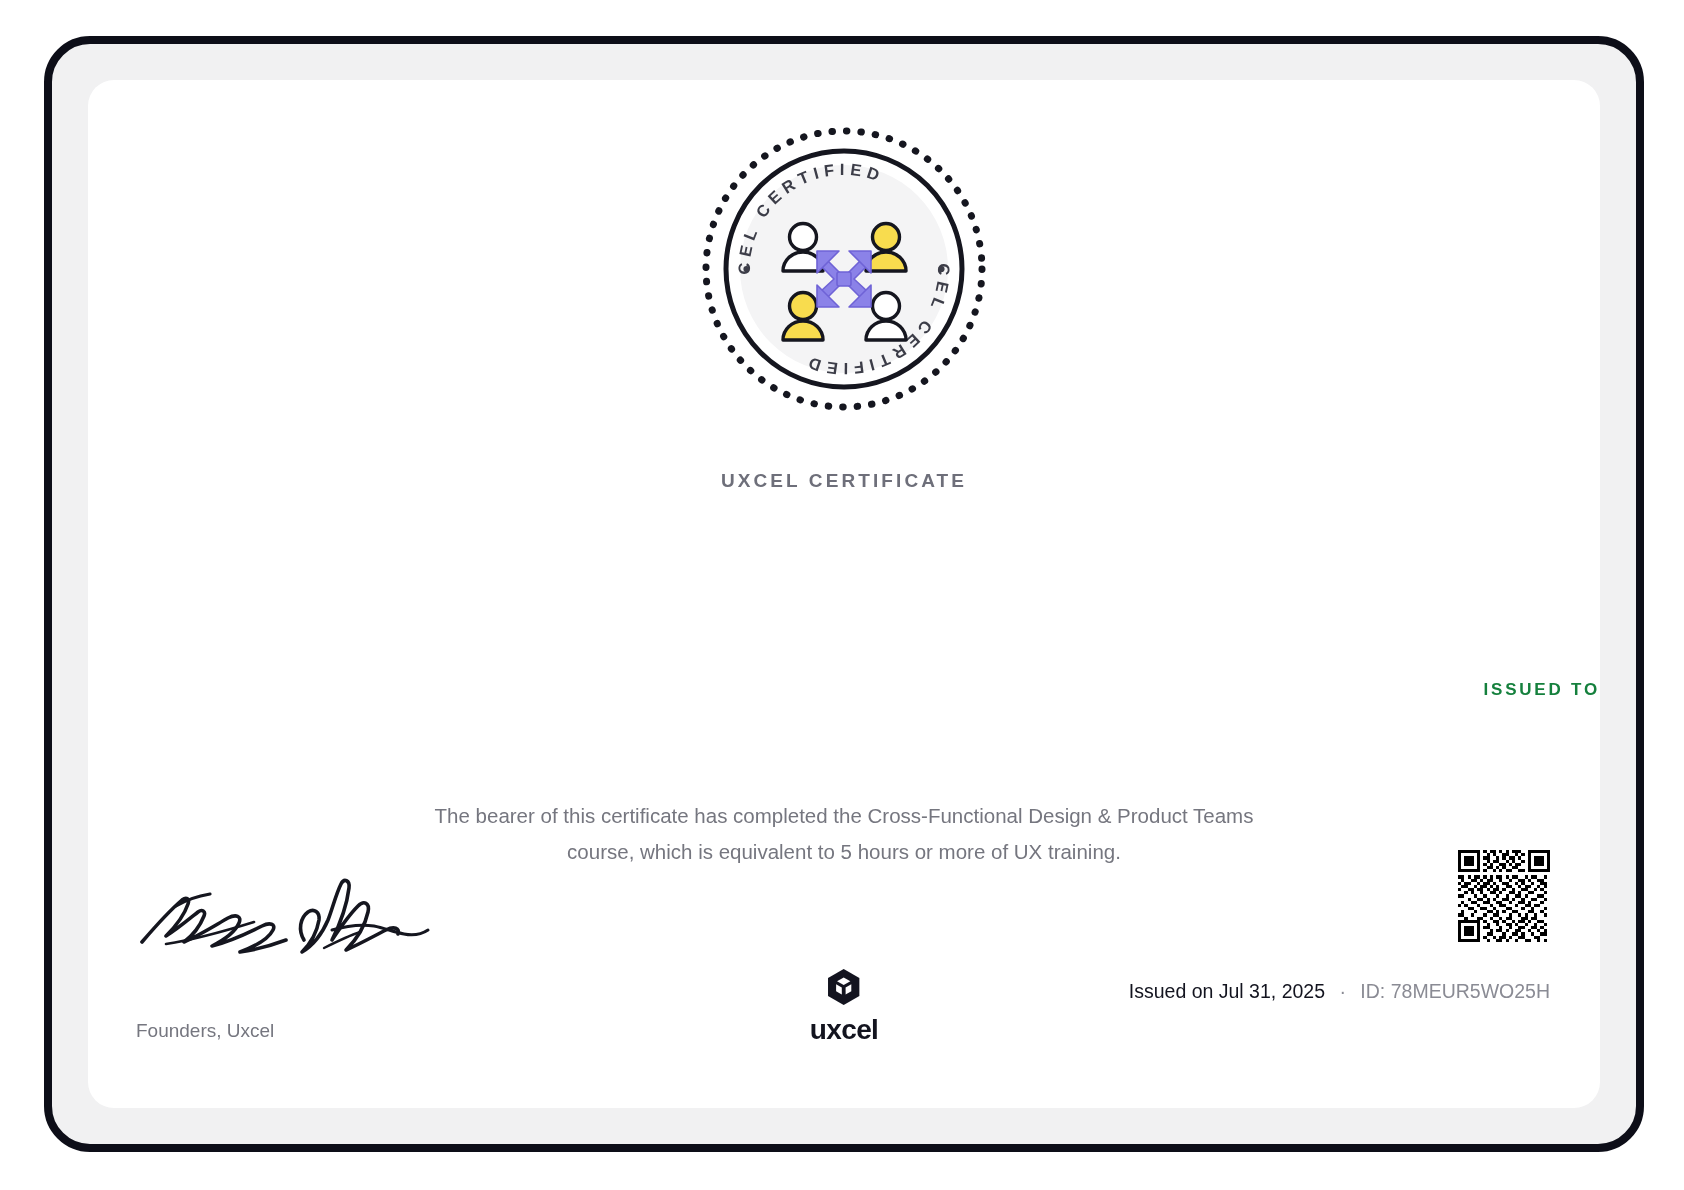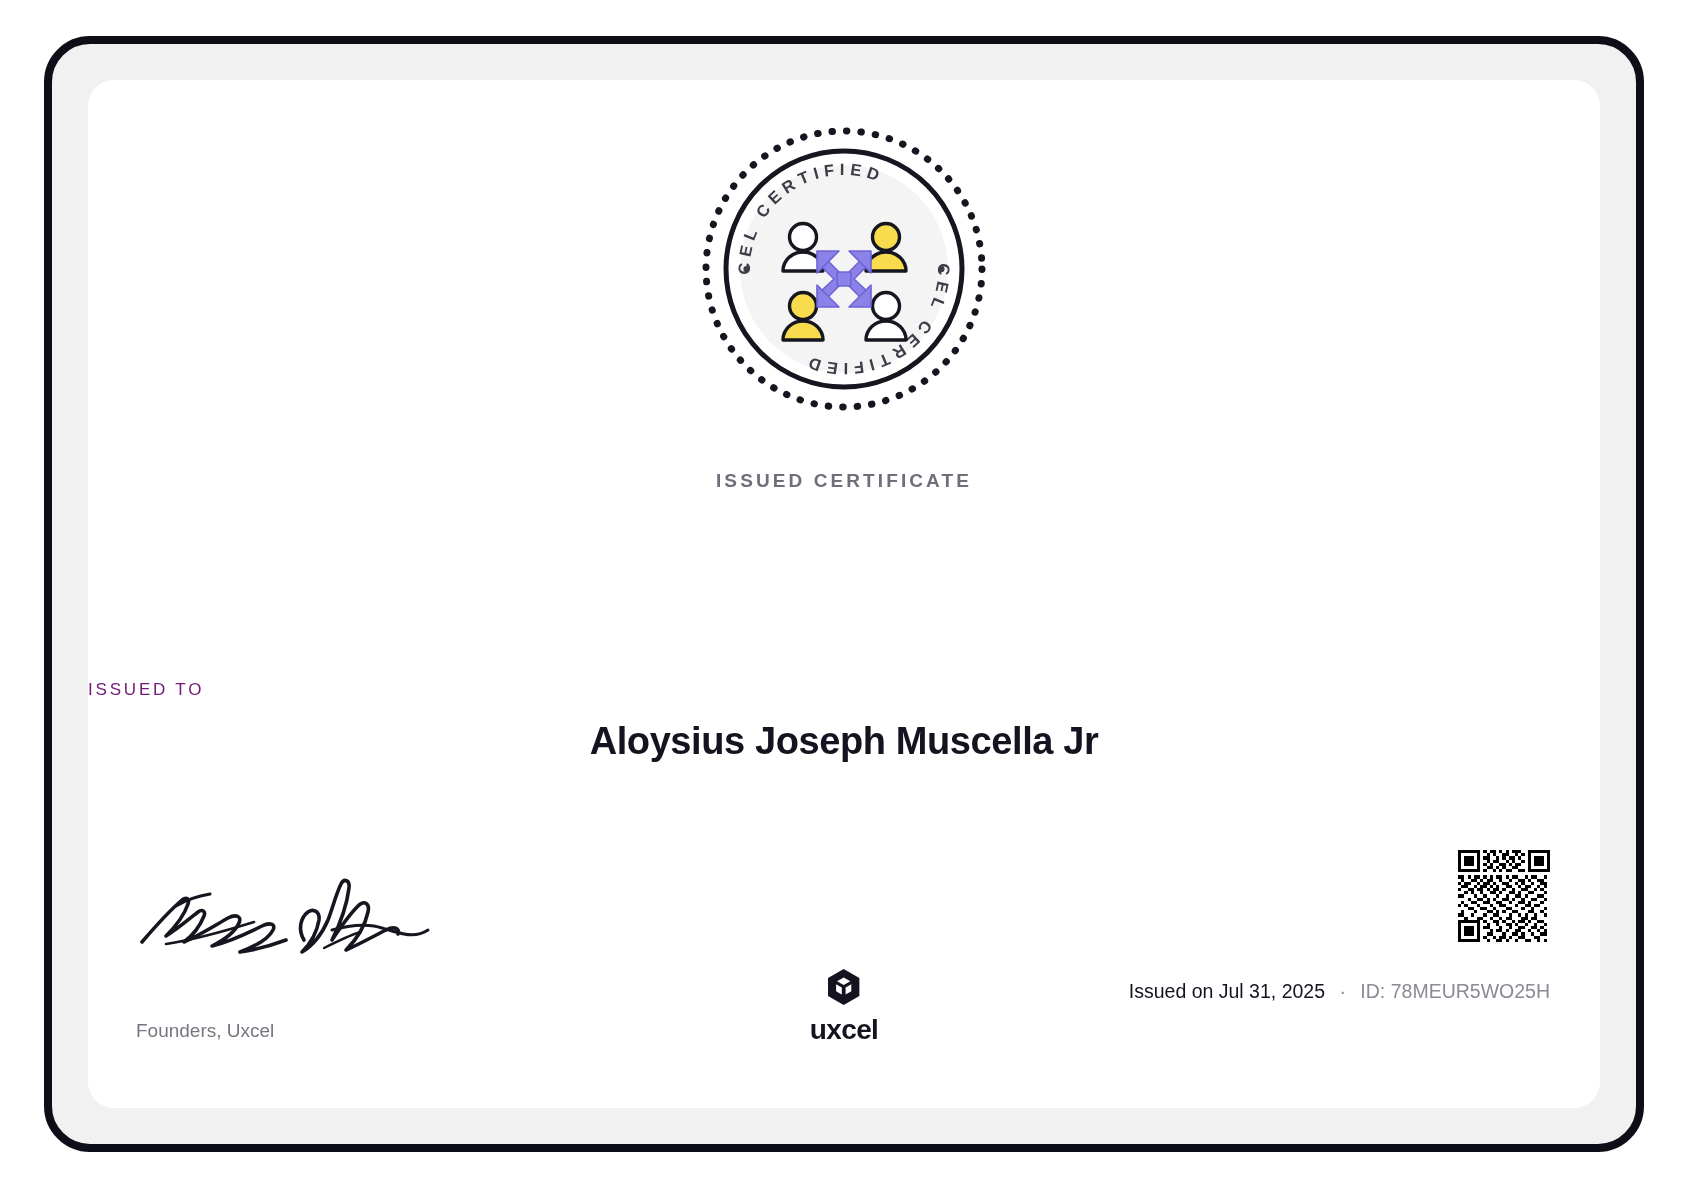--- a/index.html
+++ b/index.html
@@ -66,25 +66,25 @@
     font-weight: bold;
     letter-spacing: -1.6px;
     color: #13141f;
     white-space: nowrap;
   }
 
   .issued-to-label {
     position: absolute;
     top: 600px;
     left: 0; right: 0;
-    text-align: left;
+    text-align: right;
     font-size: 17px;
-    font-weight: normal;
+    font-weight: bold;
     letter-spacing: 2.8px;
-    color: #701a75;
+    color: #15803d;
   }
 
   .recipient-name {
     position: absolute;
     top: 640px;
     left: 0; right: 0;
     text-align: center;
     font-size: 38px;
     font-weight: bold;
     letter-spacing: -0.4px;
@@ -219,27 +219,27 @@
             <path d="M 118,127 L 140,127 L 118,149 Z"></path>
             <path d="M 172,127 L 150,127 L 172,149 Z"></path>
             <path d="M 118,183 L 140,183 L 118,161 Z"></path>
             <path d="M 172,183 L 150,183 L 172,161 Z"></path>
             <rect x="138" y="148" width="14" height="14" rx="2"></rect>
           </g>
         </g>
       </svg>
     </div>
 
-    <div class="eyebrow">ISSUED CERTIFICATE</div>
+    <div class="eyebrow">UXCEL CERTIFICATE</div>
 
 
     <div class="issued-to-label">ISSUED TO</div>
 
-    <div class="recipient-name">Aloysius Joseph Muscella Jr</div>
-
+
+    <p class="description">The bearer of this certificate has completed the Cross-Functional Design &amp; Product Teams course, which is equivalent to 5 hours or more of UX training.</p>
 
     <div class="signatures">
       <svg viewBox="0 0 320 92" xmlns="http://www.w3.org/2000/svg">
         <g fill="none" stroke="#15161f" stroke-linecap="round" stroke-linejoin="round">
 
           <path d="M6,72 C18,58 32,42 46,30 C50,27 54,28 52,34 C48,46 38,58 30,66
                    C40,60 52,50 62,42 C66,39 70,41 68,46 C64,56 56,66 48,72
                    C62,66 78,56 92,48 C100,44 106,46 103,53 C99,62 88,70 76,76
                    C92,72 110,64 126,56 C134,52 140,54 137,60 C133,68 120,76 104,82
                    C118,80 134,76 150,70" stroke-width="3.6"></path>

